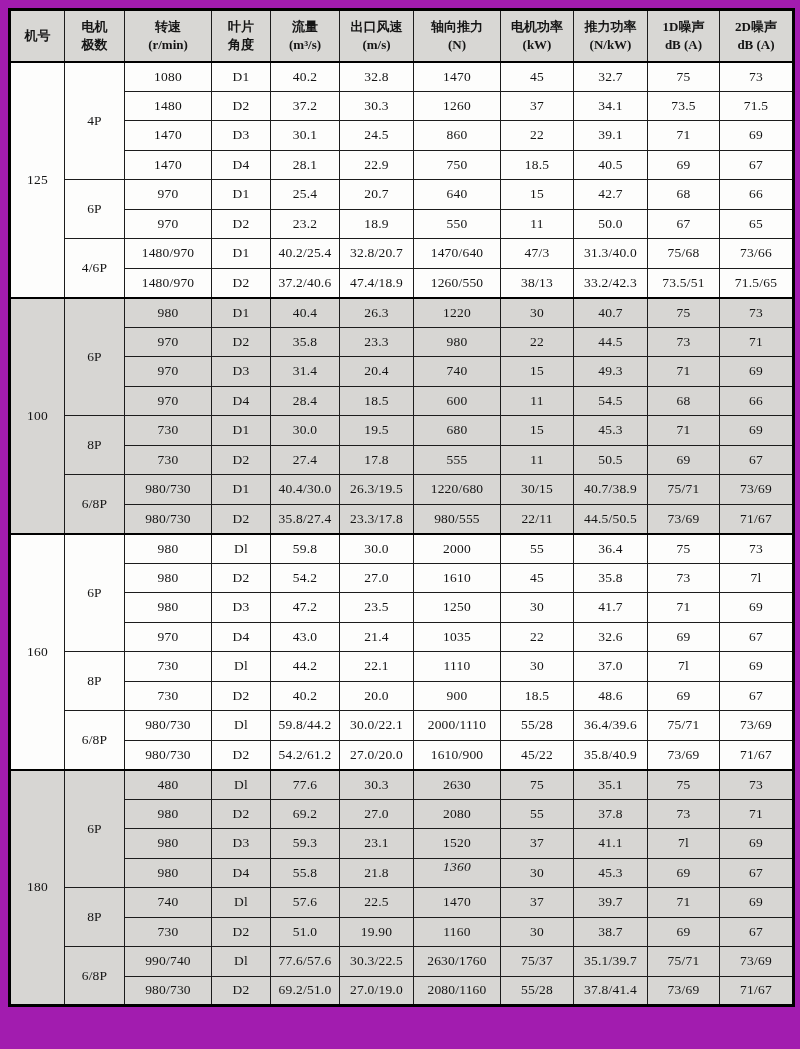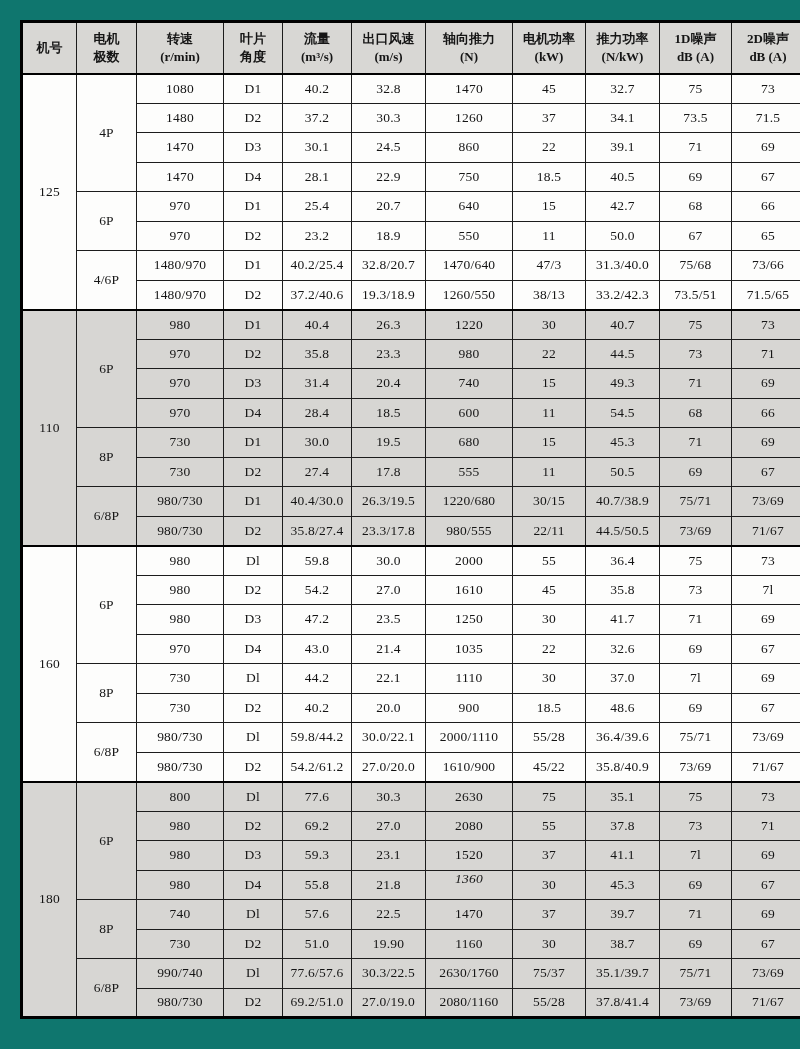--- a/index.html
+++ b/index.html
@@ -1,20 +1,20 @@
 <!DOCTYPE html>
 <html style="--header-bg: #d8d7d4; --shade-bg: #d7d6d3; --row-bg: #fdfdfc; --line: #1c1c1c;"><head>
 <meta charset="utf-8">
 <style>
   * { box-sizing: border-box; }
   html, body { margin: 0; padding: 0; background: #ffffff; }
   .page {
     width: 800px; height: 1049px;
-    background: #0f766e;
-    padding: 20px;
+    background: #a21caf;
+    padding: 8px;
     font-family: "Liberation Serif", "DejaVu Serif", serif;
     color: #151515;
   }
   table.spec {
     border-collapse: collapse;
     table-layout: fixed;
     width: 784px;
     border: 3px solid #000;
   }
   .spec th, .spec td {
@@ -187,29 +187,29 @@
           <td>1470/640</td>
           <td>47/3</td>
           <td>31.3/40.0</td>
           <td>75/68</td>
           <td>73/66</td>
         </tr>
         <tr>
           <td>1480/970</td>
           <td>D2</td>
           <td>37.2/40.6</td>
-          <td>19.3/18.9</td>
+          <td>47.4/18.9</td>
           <td>1260/550</td>
           <td>38/13</td>
           <td>33.2/42.3</td>
           <td>73.5/51</td>
           <td>71.5/65</td>
         </tr>
         <tr class="shade block-top">
-          <td rowspan="8">110</td>
+          <td rowspan="8">100</td>
           <td rowspan="4">6P</td>
           <td>980</td>
           <td>D1</td>
           <td>40.4</td>
           <td>26.3</td>
           <td>1220</td>
           <td>30</td>
           <td>40.7</td>
           <td>75</td>
           <td>73</td>
@@ -381,21 +381,21 @@
           <td>27.0/20.0</td>
           <td>1610/900</td>
           <td>45/22</td>
           <td>35.8/40.9</td>
           <td>73/69</td>
           <td>71/67</td>
         </tr>
         <tr class="shade block-top">
           <td rowspan="8">180</td>
           <td rowspan="4">6P</td>
-          <td>800</td>
+          <td>480</td>
           <td>Dl</td>
           <td>77.6</td>
           <td>30.3</td>
           <td>2630</td>
           <td>75</td>
           <td>35.1</td>
           <td>75</td>
           <td>73</td>
         </tr>
         <tr class="shade">

